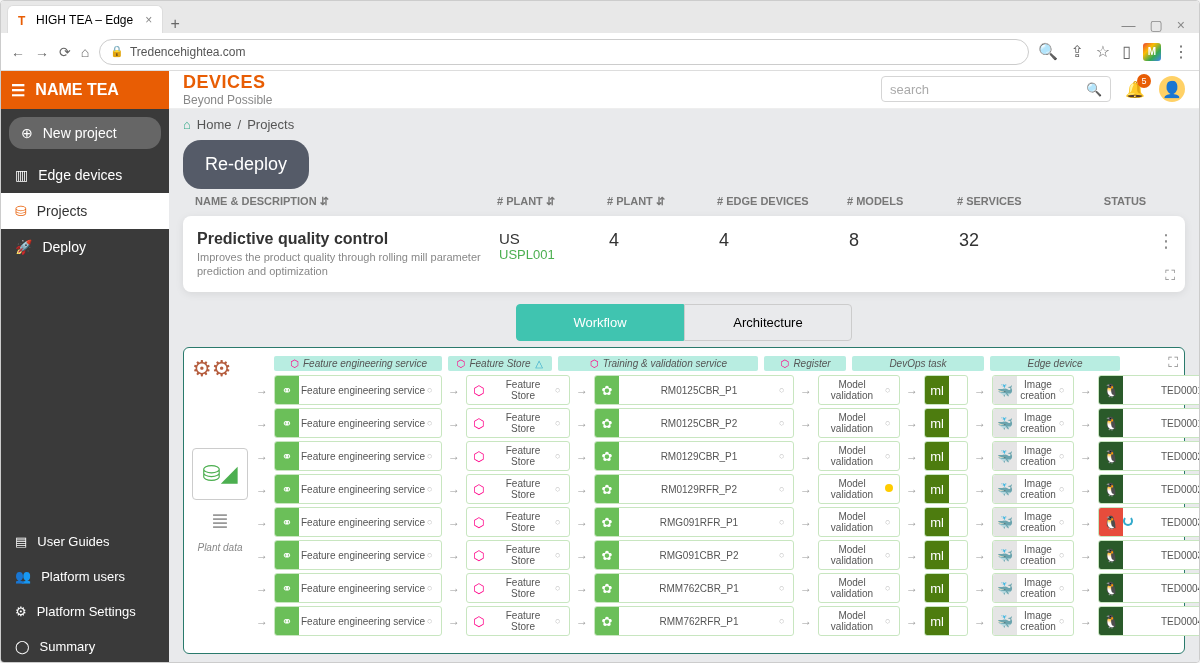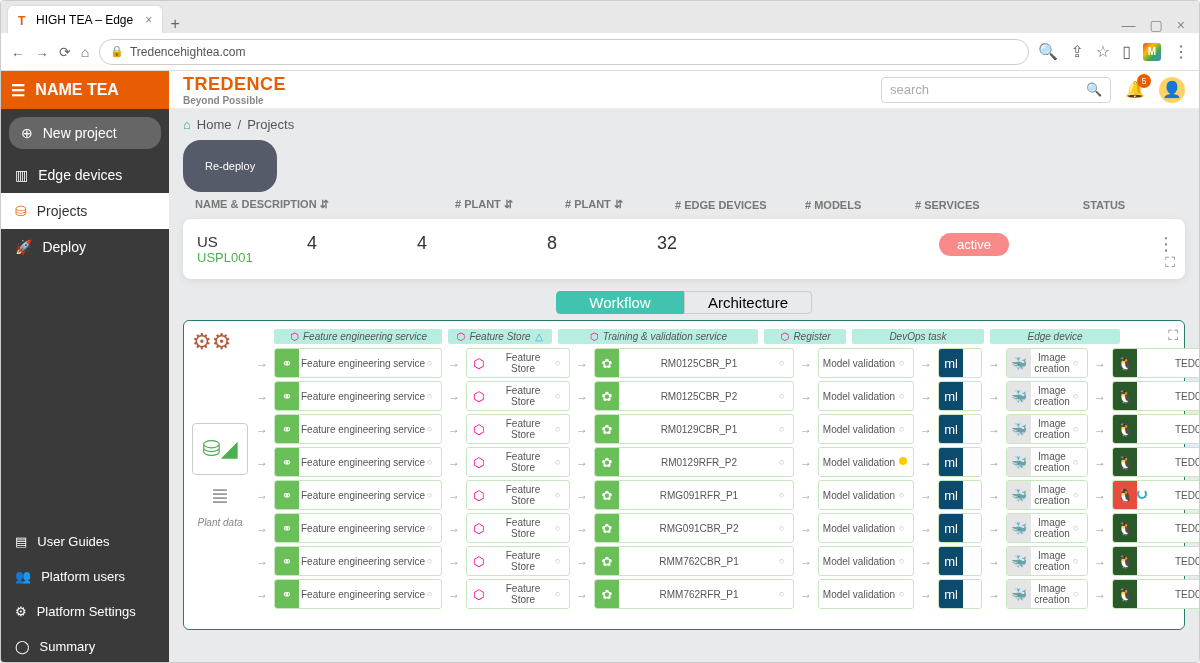--- a/index.html
+++ b/index.html
@@ -24,53 +24,53 @@
 .menu{cursor:pointer}
 .nav-item{display:flex;align-items:center;gap:10px;padding:10px 14px;font-size:14px;cursor:pointer}
 .nav-item.new{background:#666;border-radius:14px;margin:8px;padding:8px 12px}
 .nav-item.active{background:#fff;color:#333}
 .nav-sp{flex:1}
 .nav-bottom .nav-item{font-size:13px}
 
 .content{flex:1;display:flex;flex-direction:column;background:#e9eaec;overflow:hidden}
 .top-bar{height:38px;background:#fff;display:flex;align-items:center;padding:0 14px;gap:14px;border-bottom:1px solid #eee}
 .logo-t{color:#e85d04;font-weight:bold;font-size:18px;letter-spacing:.5px}
-.logo-sub{font-size:10px;color:#888;display:block;text-align:left;font-weight:bold;letter-spacing:0}
+.logo-sub{font-size:12px;color:#888;display:block;text-align:left;font-weight:normal;letter-spacing:0}
 .search-box{margin-left:auto;width:230px;height:26px;border:1px solid #d5d5d5;border-radius:4px;display:flex;align-items:center;padding:0 8px;font-size:13px;color:#aaa}
 .bell-wrap{position:relative;cursor:pointer}
 .bell-badge{position:absolute;top:-6px;right:-6px;background:#e85d04;color:#fff;border-radius:50%;width:14px;height:14px;font-size:9px;display:flex;align-items:center;justify-content:center}
 .avatar{width:26px;height:26px;border-radius:50%;background:#ffd166;display:flex;align-items:center;justify-content:center}
 
 .crumbs{padding:8px 14px;font-size:13px;color:#555;display:flex;align-items:center;gap:6px}
 .home-ic{color:#3a8}
 
 .summary{padding:0 14px}
 .sum-head{display:flex;align-items:center;justify-content:space-between}
 .sum-title{font-size:26px;color:#333}
-.redeploy{background:#555b68;color:#fff;border:none;border-radius:18px;padding:20px 22px;font-size:11px;cursor:pointer}
+.redeploy{background:#555b68;color:#fff;border:none;border-radius:18px;padding:14px 22px;font-size:18px;cursor:pointer}
 .col-head{display:flex;padding:6px 12px;font-size:11px;color:#777;font-weight:bold;align-items:center}
 .card{background:#fff;border-radius:8px;padding:14px;display:flex;box-shadow:0 2px 8px rgba(0,0,0,.08);position:relative;margin-top:2px}
-.c1{width:260px}
+.c1{width:302px}
 .c2{width:110px}
 .c3{width:110px}
 .c4{width:130px}
 .c5{width:110px}
 .c6{width:120px}
 .c7{flex:1;text-align:center}
 .pname{font-weight:bold;font-size:16px;color:#333}
 .pdesc{font-size:11px;color:#888;margin-top:2px;line-height:1.3}
 .plant-c{color:#333;font-size:15px}
 .plant-code{color:#4caf50;font-size:13px}
 .big-n{font-size:18px;color:#333}
 .status-pill{background:#f88a8a;color:#fff;border-radius:14px;padding:4px 18px;font-size:13px;display:inline-block}
 .kebab{position:absolute;right:10px;top:14px;color:#888;cursor:pointer;font-size:18px}
 .expand{position:absolute;right:10px;bottom:8px;color:#888;cursor:pointer;font-size:14px}
 
 .view-tabs{display:flex;justify-content:center;margin:12px 0 6px}
-.vt{width:128px;text-align:center;padding:2px 0;font-size:15px;border:1px solid #ccc;cursor:pointer}
+.vt{width:168px;text-align:center;padding:10px 0;font-size:13px;border:1px solid #ccc;cursor:pointer}
 .vt.active{background:#40c4b0;color:#fff;border-color:#40c4b0}
 .vt:first-child{border-radius:4px 0 0 4px}
 .vt:last-child{border-radius:0 4px 4px 0}
 
 .wf-panel{margin:0 14px 10px;background:#fff;border:1px solid #2a7a6c;border-radius:6px;padding:8px;position:relative;display:flex;gap:8px;height:310px}
 .gear-ic{position:absolute;left:8px;top:8px;color:#b55d3e;font-size:22px}
 .full-ic{position:absolute;right:6px;top:6px;color:#888;font-size:14px;cursor:pointer}
 .plant-col{width:70px;display:flex;flex-direction:column;align-items:center;justify-content:center;gap:8px}
 .plant-box{width:56px;height:52px;border:1px solid #ccc;border-radius:4px;display:flex;align-items:center;justify-content:center}
 .db-ic{color:#4caf50;font-size:22px}
@@ -82,22 +82,22 @@
 .lh{background:#b8ede1;font-size:10px;font-style:italic;color:#555;text-align:center;padding:2px 4px;display:flex;align-items:center;justify-content:center;gap:3px;border-radius:2px}
 .lh .li{width:11px;height:11px;display:inline-flex;align-items:center;justify-content:center;font-style:normal}
 .w-fe{width:168px}.w-fs{width:104px}.w-tr{width:200px}.w-rg{width:82px}.w-dv{width:132px}.w-ed{width:130px}
 .rows{display:flex;flex-direction:column;gap:3px;overflow:hidden}
 .row{display:flex;align-items:center;gap:6px}
 .ar{color:#999;font-size:12px;width:12px;text-align:center}
 .nd{display:flex;align-items:center;border:1px solid #c8e6c0;border-radius:3px;height:30px;background:#fff;overflow:hidden}
 .nd .ic{width:24px;height:100%;display:flex;align-items:center;justify-content:center;color:#fff;font-size:13px}
 .nd .tx{flex:1;font-size:10px;text-align:center;line-height:1.1;padding:0 2px;color:#555}
 .nd .st{width:14px;font-size:9px;color:#bbb}
-.g{background:#6bbf59}.b{background:#0c4a6e}.gr{background:#e5e5e5}.dk{background:#2a5a2a}.rd{background:#e74c3c}
-.n-fe{width:168px}.n-fs{width:104px}.n-tr{width:200px}.n-rg{width:96px}.n-dv1{width:44px}.n-dv2{width:82px}.n-ed{width:130px}
+.g{background:#6bbf59}.b{background:#4d7c0f}.gr{background:#e5e5e5}.dk{background:#2a5a2a}.rd{background:#e74c3c}
+.n-fe{width:168px}.n-fs{width:104px}.n-tr{width:200px}.n-rg{width:82px}.n-dv1{width:44px}.n-dv2{width:82px}.n-ed{width:130px}
 .spin{width:10px;height:10px;border:2px solid #3ac;border-top-color:transparent;border-radius:50%;display:inline-block}
 .yel{width:8px;height:8px;background:#fc0;border-radius:50%;display:inline-block}
 </style>
 </head>
 <body>
 
 <div class="browser-chrome">
   <div class="tab-bar">
     <div class="tab">
       <span class="tab-logo">T</span>
@@ -170,21 +170,21 @@
       <div class="nav-item">
           <span>◯</span>
           <span>Summary</span>
         </div>
     </div>
   </div>
 
   <div class="content">
     <div class="top-bar">
       <div>
-        <span class="logo-t">TREDENCE</span>
+        <span class="logo-t">DEVICES</span>
         <span class="logo-sub">Beyond Possible</span>
       </div>
       <div class="search-box">
         <span>search</span>
         <span style="margin-left:auto">🔍</span>
       </div>
       <div class="bell-wrap">
         <span>🔔</span>
         <span class="bell-badge">5</span>
       </div>
@@ -207,29 +207,32 @@
       <div class="col-head">
         <div class="c1"><span>NAME &amp; DESCRIPTION</span> ⇵</div>
         <div class="c2"><span># PLANT</span> ⇵</div>
         <div class="c3"><span># PLANT</span> ⇵</div>
         <div class="c4"><span># EDGE DEVICES</span></div>
         <div class="c5"><span># MODELS</span></div>
         <div class="c6"><span># SERVICES</span></div>
         <div class="c7"><span>STATUS</span></div>
       </div>
       <div class="card">
+        <div class="c1">
+          <div class="pname">Predictive quality control</div>
+          <div class="pdesc">Improves the product quality through rolling mill parameter prediction and optimization</div>
+        </div>
         <div class="c2">
           <div class="plant-c">US</div>
           <div class="plant-code">USPL001</div>
         </div>
         <div class="c3 big-n">4</div>
         <div class="c4 big-n">4</div>
         <div class="c5 big-n">8</div>
         <div class="c6 big-n">32</div>
-        <div class="c7"><span class="status-pill">active</span></div>
         <div class="kebab">⋮</div>
         <div class="expand">⛶</div>
       </div>
     </div>
 
     <div class="view-tabs">
       <div class="vt active">Workflow</div>
       <div class="vt">Architecture</div>
     </div>
 

